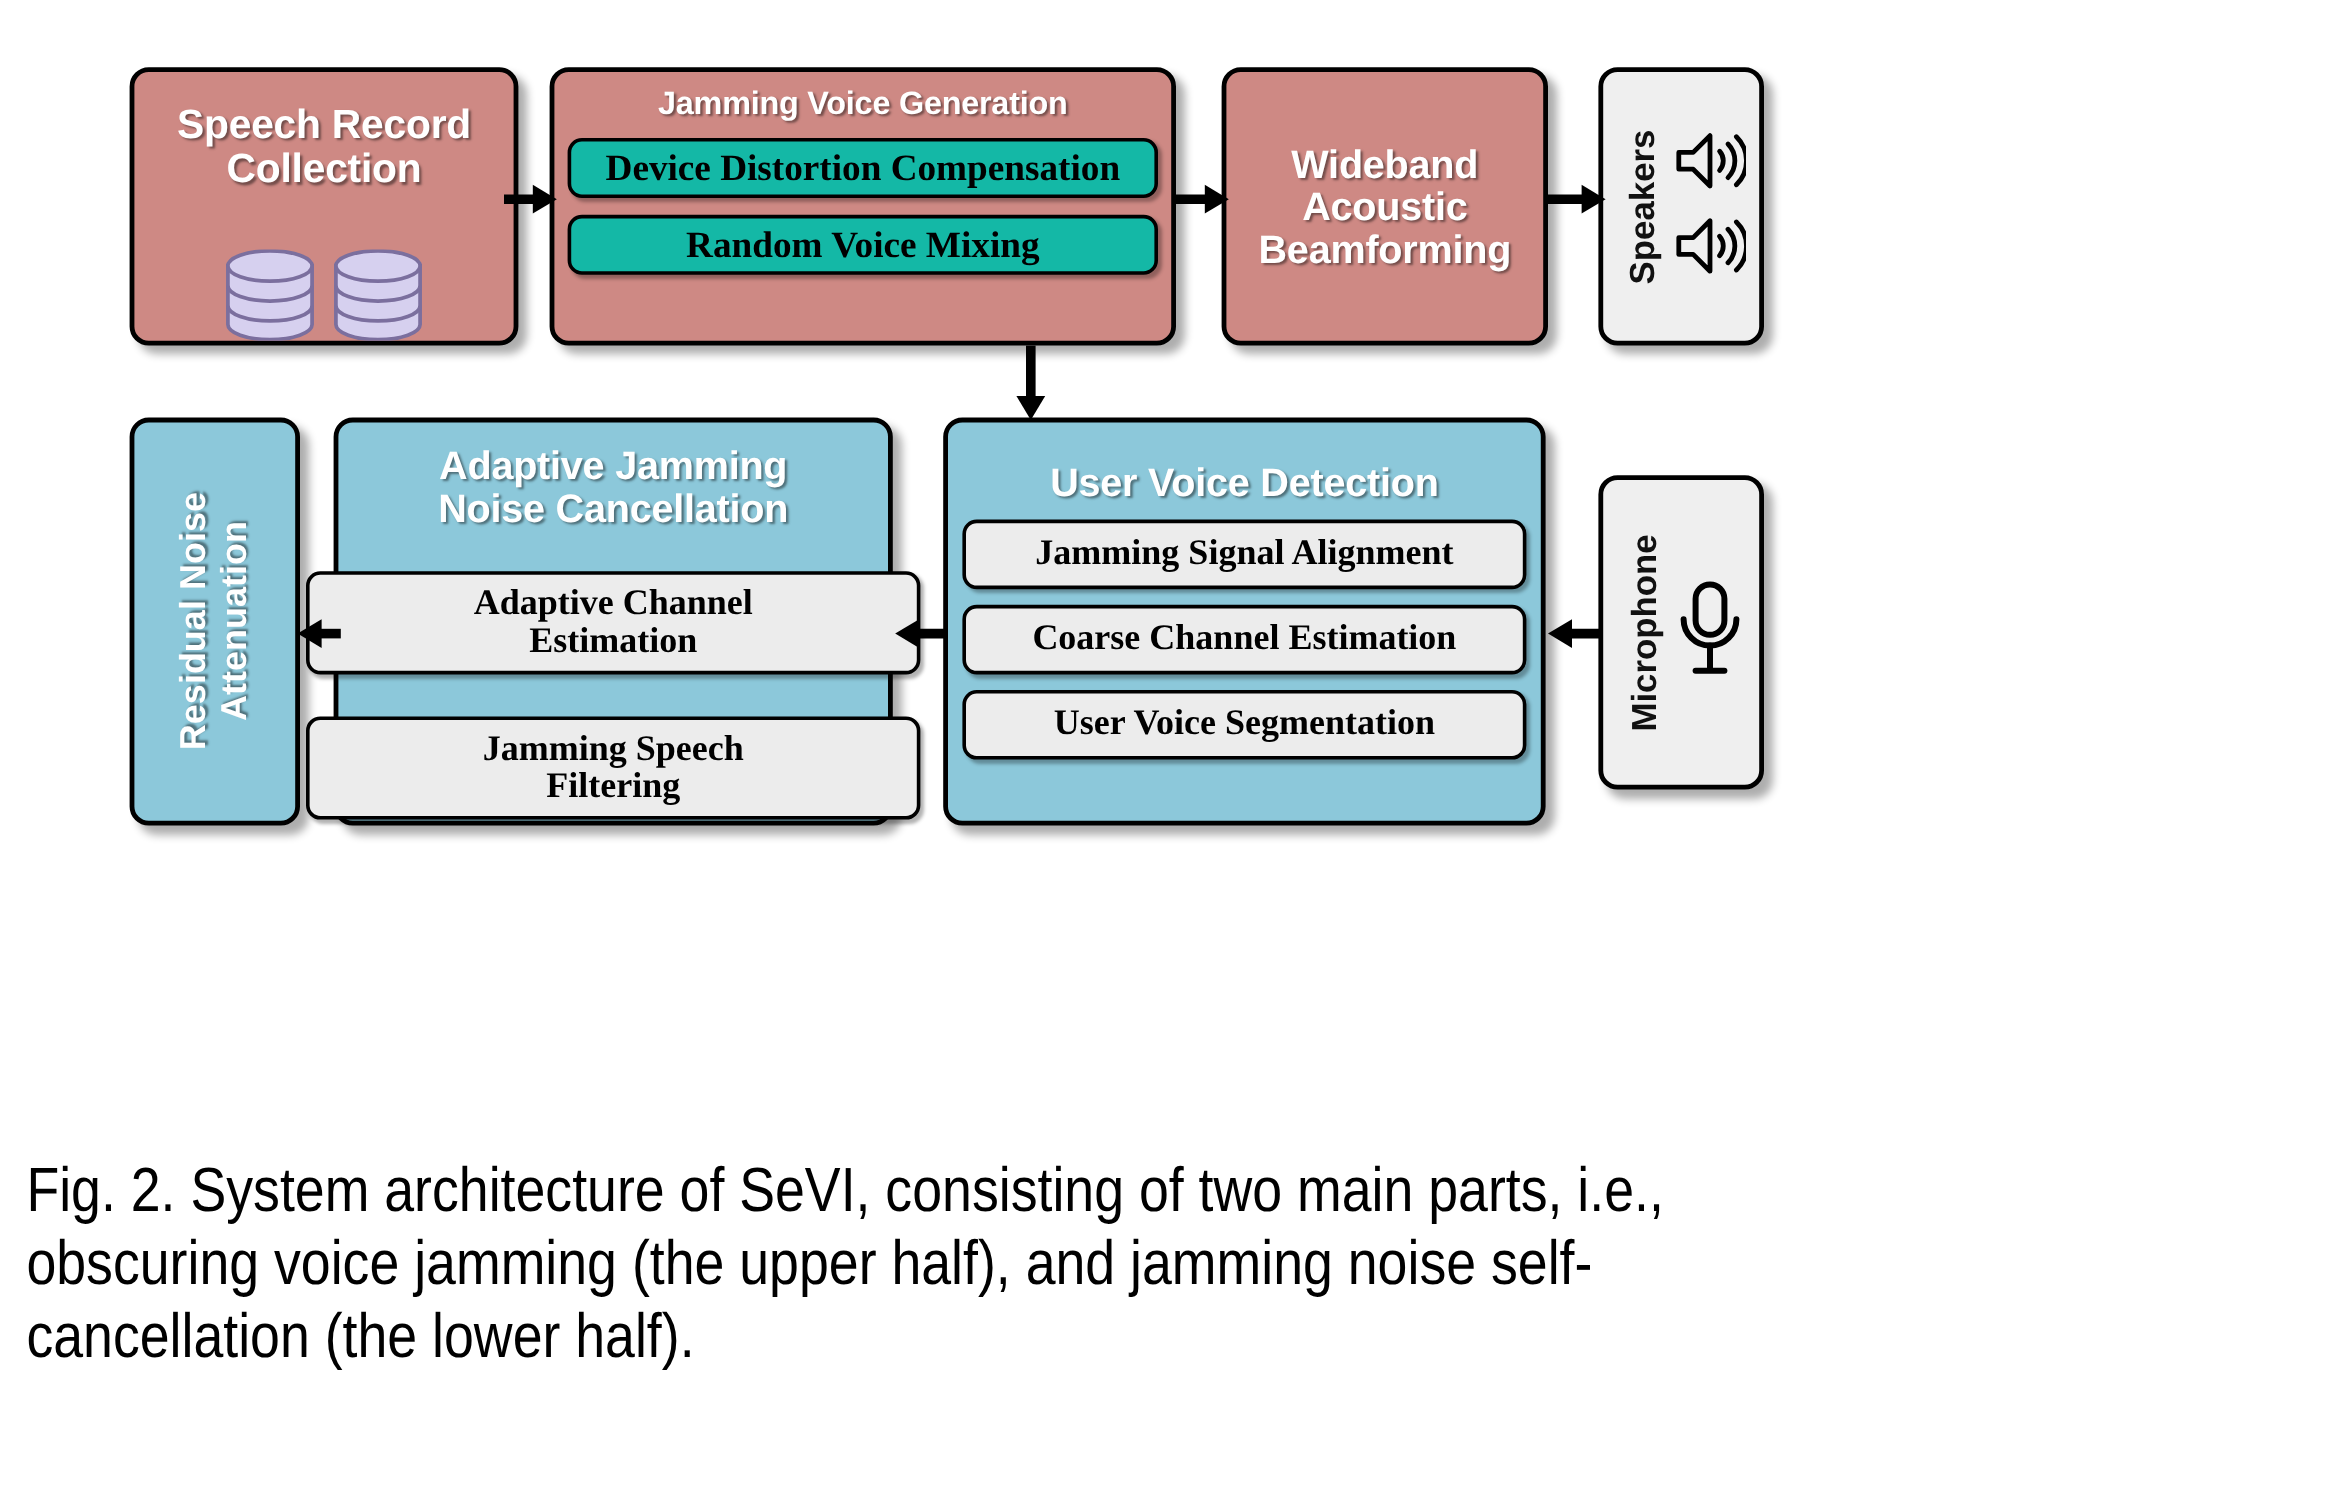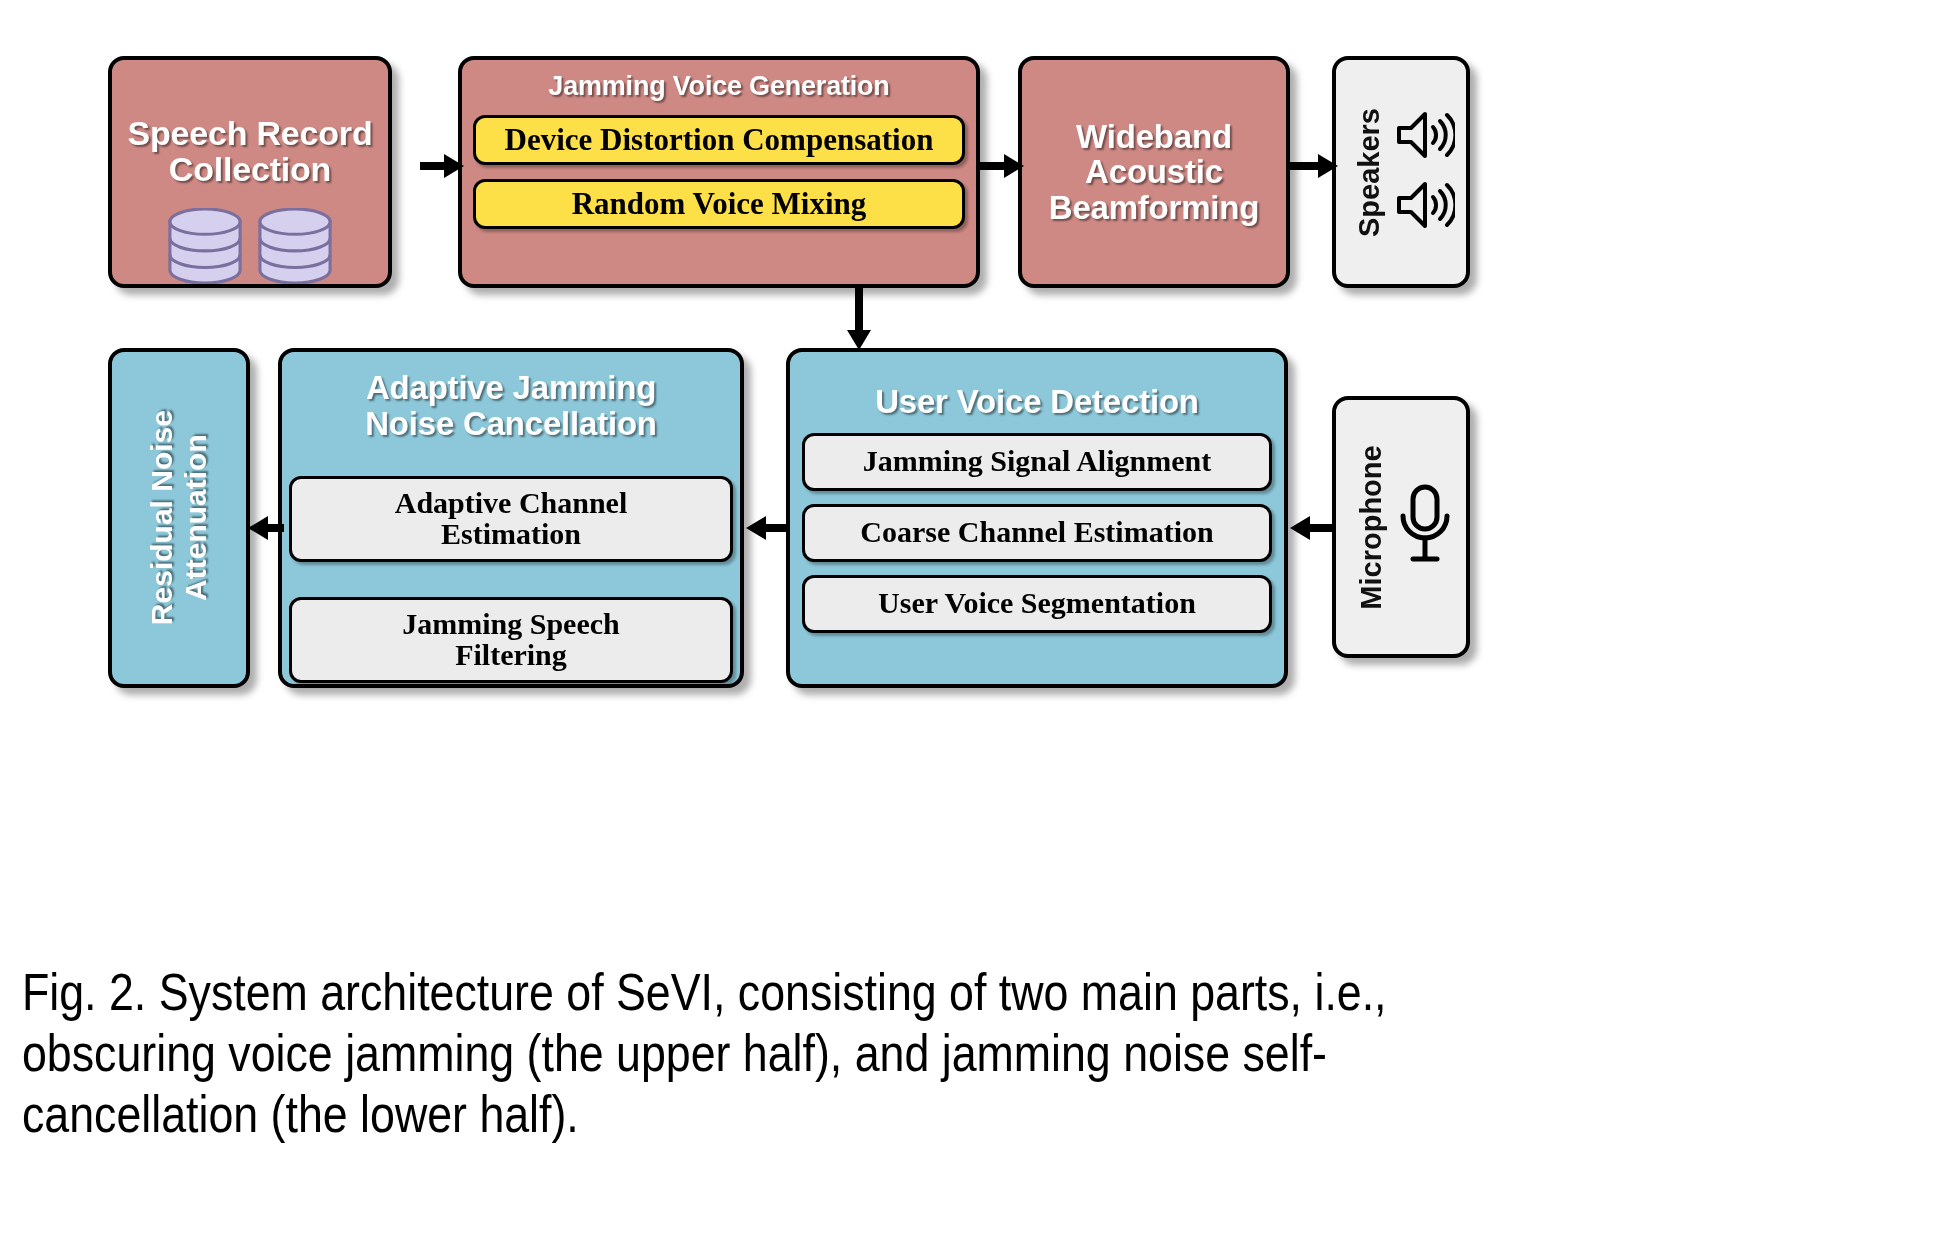--- a/index.html
+++ b/index.html
@@ -57,38 +57,38 @@
     display: flex;
     align-items: center;
     justify-content: center;
     text-align: center;
     font-family: "Liberation Serif", serif;
     font-weight: bold;
     color: #000000;
     line-height: 1.03;
     box-shadow: 3px 3px 3px rgba(0,0,0,0.30);
   }
-  .sub.pink { background: #fde047; }
+  .sub.pink { background: #14b8a6; }
   .sub.grey { background: #ececec; }
 
   
   .vlabel {
     transform: rotate(-90deg);
     white-space: nowrap;
     font-weight: bold;
     text-align: center;
   }
   .vlabel.white {
     color: #ffffff;
     text-shadow: 2px 2px 2px rgba(0,0,0,0.45);
   }
   .vlabel.black { color: #111111; }
 
   
-  #n-speech   { left: 108px;  top: 56px;  width: 284px; height: 232px; justify-content: flex-end; }
+  #n-speech   { left: 108px;  top: 56px;  width: 324px; height: 232px; justify-content: space-between; }
   #n-speech .mod-title { font-size: 34px; margin-top: 26px; }
   #db-wrap {
     margin-top: 20px;
     display: flex;
     gap: 12px;
     align-items: flex-end;
   }
 
   #n-jvg { left: 458px; top: 56px; width: 522px; height: 232px; justify-content: flex-start; }
   #n-jvg .mod-title { font-size: 27px; margin-top: 12px; }
@@ -105,21 +105,21 @@
   #spk-vtext { width: 44px; display:flex; align-items:center; justify-content:center; height: 100%; }
   #spk-vtext .vlabel { font-size: 29px; }
   #spk-icons { display: flex; flex-direction: column; gap: 14px; margin-left: 2px; }
 
   #n-rna { left: 108px; top: 348px; width: 142px; height: 340px; }
   #rna-inner { position:absolute; inset:0; display:flex; align-items:center; justify-content:center; }
   #rna-inner .vlabel { font-size: 30px; line-height: 1.12; }
 
   #n-ajnc { left: 278px; top: 348px; width: 466px; height: 340px; justify-content: flex-start; gap: 19px; }
   #n-ajnc .mod-title { font-size: 33px; margin-top: 18px; }
-  #n-ajnc .sub { width: 444px; height: 86px; font-size: 30px; margin-top: 16px; }
+  #n-ajnc .sub { width: 512px; height: 86px; font-size: 30px; margin-top: 16px; }
 
   #n-uvd { left: 786px; top: 348px; width: 502px; height: 340px; justify-content: flex-start; }
   #n-uvd .mod-title { font-size: 33px; margin-top: 32px; }
   #n-uvd .sub { width: 470px; height: 58px; font-size: 30px; margin-top: 13px; }
 
   #n-mic { left: 1332px; top: 396px; width: 138px; height: 262px; }
   #mic-inner { position:absolute; inset:0; display:flex; flex-direction:row; align-items:center; justify-content:center; }
   #mic-vtext { width: 48px; display:flex; align-items:center; justify-content:center; height:100%; }
   #mic-vtext .vlabel { font-size: 29px; }
 

